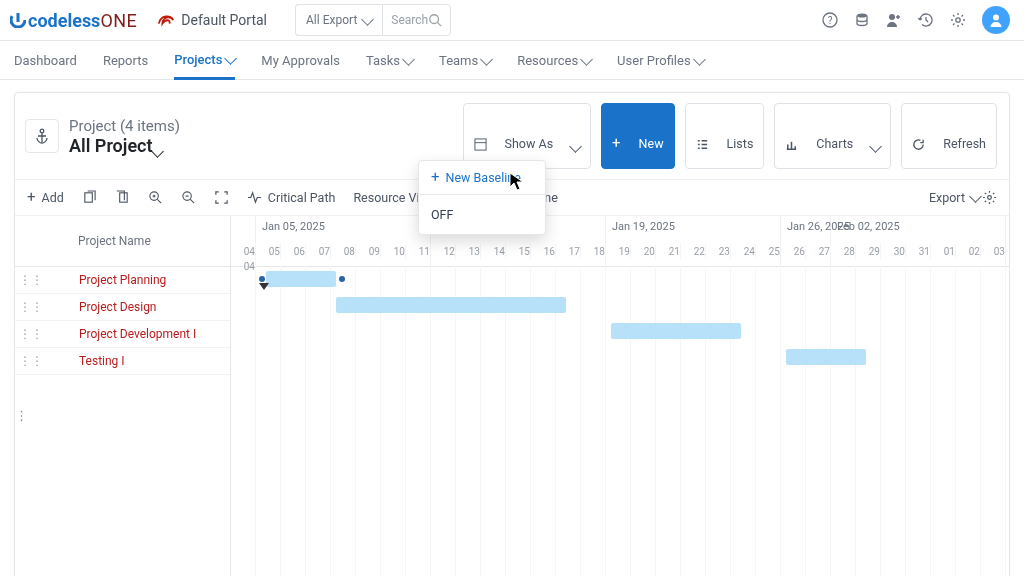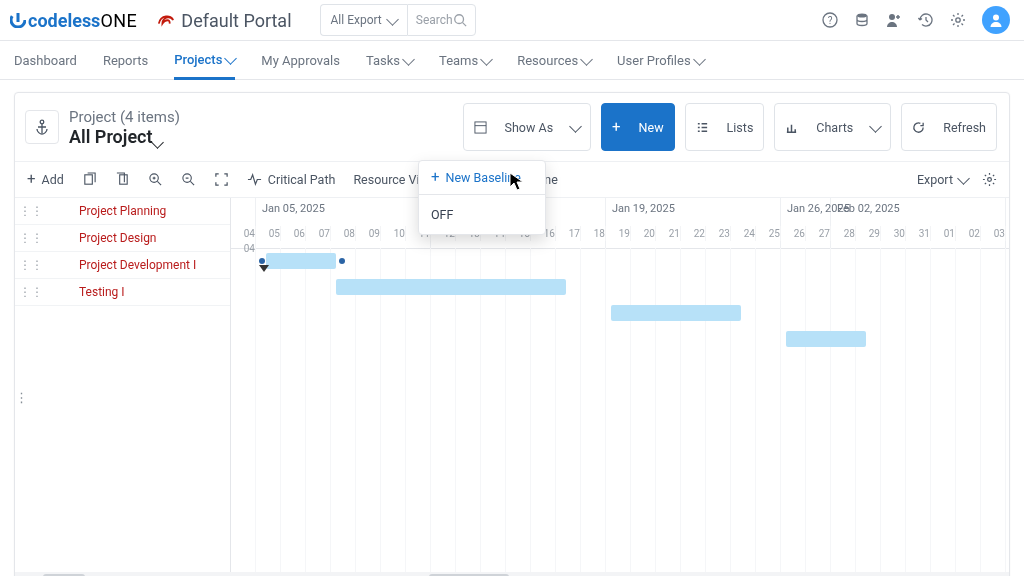--- a/index.html
+++ b/index.html
@@ -1,53 +1,53 @@
 <!DOCTYPE html>
 <html><head>
 <meta charset="utf-8">
 <style>
 html,body{margin:0;padding:0;font-family:-apple-system,"Segoe UI",Roboto,Arial,sans-serif;font-size:13px;color:#212529;background:#fff}
 svg{display:block}
 
 .topbar{height:40px;display:flex;align-items:center;padding:0 14px 0 10px;border-bottom:1px solid #e4e6ea;gap:10px}
 .logo{display:flex;align-items:center;gap:2px;font-size:18px;font-weight:400;color:#1b73c9}
 .logo b{font-weight:700}
-.logo .one{color:#000000;letter-spacing:.5px}
-.portal{display:flex;align-items:center;gap:6px;font-size:18px;color:#4b5563;margin-left:10px}
+.logo .one{color:#7f1d1d;letter-spacing:.5px}
+.portal{display:flex;align-items:center;gap:6px;font-size:14px;color:#4b5563;margin-left:10px}
 .portal-swirl{width:18px;height:18px;color:#c21a0c}
 .obj-filter{margin-left:18px;display:flex;align-items:center}
 .obj-btn{height:30px;padding:0 10px;border:1px solid #dfe3e8;border-right:none;border-radius:4px 0 0 4px;background:#fff;color:#6b7480;font-size:12px;display:flex;align-items:center;gap:6px}
 .search{flex:1;max-width:250px;height:30px;border:1px solid #dfe3e8;border-radius:0 4px 4px 0;display:flex;align-items:center;padding:0 8px;color:#9aa0a8;font-size:12px}
 .search span{flex:1}
 .top-icons{margin-left:auto;display:flex;align-items:center;gap:16px;color:#6b7480}
 .top-icons .ico{width:16px;height:16px;cursor:pointer}
 .avatar{width:28px;height:28px;border-radius:50%;background:#40a2ff;display:flex;align-items:center;justify-content:center;color:#fff}
 
 .navtabs{height:38px;display:flex;align-items:stretch;padding:0 14px;border-bottom:1px solid #e4e6ea;gap:26px;color:#6b7480;font-size:13px}
 .navtab{display:flex;align-items:center;gap:4px;cursor:pointer}
 .navtab.active{color:#1b73c9;border-bottom:3px solid #1b73c9;margin-bottom:-1px;font-weight:500}
 
 .page{padding:12px 14px 8px 14px}
 .card{border:1px solid #e4e6ea;border-radius:4px;background:#fff;box-shadow:0 0 0 1px rgba(0,0,0,.01);overflow:hidden}
 .card-head{display:flex;align-items:center;padding:10px 12px 10px 10px}
 .anchor{width:32px;height:32px;border:1px solid #e4e6ea;border-radius:4px;display:flex;align-items:center;justify-content:center;color:#4b5563;margin-right:10px}
 .titles .sub{font-size:15px;color:#6b7480}
 .titles .main{font-size:18px;font-weight:600;display:flex;align-items:flex-end;gap:0}
 .spacer{flex:1}
-.btn{height:30px;border:1px solid #dfe3e8;border-radius:4px;background:#fff;color:#4b5563;font-size:12.5px;display:inline-flex;align-items:center;gap:18px;padding:8px 10px;cursor:pointer}
+.btn{height:30px;border:1px solid #dfe3e8;border-radius:4px;background:#fff;color:#4b5563;font-size:12.5px;display:inline-flex;align-items:flex-end;gap:18px;padding:17px 10px;cursor:pointer}
 .btn.primary{background:#1b73c9;border-color:#1b73c9;color:#fff}
 .hdr-btns{display:flex;gap:10px}
 .caret{width:8px;height:8px;border-right:1.5px solid currentColor;border-bottom:1.5px solid currentColor;transform:rotate(45deg);margin-top:-2px}
 
 .toolbar{display:flex;align-items:center;gap:18px;padding:10px 12px;border-top:1px solid #eef0f3;border-bottom:1px solid #eef0f3;color:#4b5563}
 .tb{display:flex;align-items:center;gap:6px;font-size:12.5px;cursor:pointer}
 .tb .ico{width:15px;height:15px}
 .toggle{width:30px;height:15px;border-radius:8px;background:#cbd0d6;position:relative}
 .toggle::after{content:"";position:absolute;left:0;top:-1px;width:17px;height:17px;border-radius:50%;background:#fff;box-shadow:0 0 2px rgba(0,0,0,.4)}
-.tb-right{margin-left:auto;display:flex;align-items:flex-start;gap:14px}
+.tb-right{margin-left:auto;display:flex;align-items:flex-start;gap:2px}
 
 .gantt{display:flex;position:relative;height:388px}
 .left{width:215px;border-right:1px solid #e4e6ea;flex:none;display:flex;flex-direction:column}
 .lh{height:50px;display:flex;align-items:center;border-bottom:1px solid #e4e6ea;font-size:12px;color:#6b7480}
 .lh .drag-col{width:45px}
 .lh .name-col{padding-left:18px}
 .lrow{height:26px;display:flex;align-items:center;border-bottom:1px solid #f1f3f5;font-size:12px}
 .lrow .h{width:32px;display:flex;align-items:center;justify-content:center;color:#9aa0a8}
 .lrow .t{padding-left:32px;color:#b91c1c}
 .right{flex:1;overflow:hidden;position:relative}
@@ -266,20 +266,24 @@
           </div>
       <svg class="ico" width="15" height="15" viewBox="0 0 16 16">
             <circle cx="8" cy="8" r="2" fill="none" stroke="currentColor" stroke-width="1.3"></circle>
             <path d="M8 1v2M8 13v2M1 8h2M13 8h2M3 3l1.4 1.4M11.6 11.6L13 13M13 3l-1.4 1.4M4.4 11.6L3 13" stroke="currentColor" stroke-width="1.3"></path>
           </svg>
     </div>
   </div>
 
   <div class="gantt">
     <div class="left">
+      <div class="lh">
+            <div class="drag-col"></div>
+            <div class="name-col">Project Name</div>
+          </div>
       <div class="lrow">
             <div class="h">⋮⋮</div>
             <div class="t">Project Planning</div>
           </div>
       <div class="lrow">
             <div class="h">⋮⋮</div>
             <div class="t">Project Design</div>
           </div>
       <div class="lrow">
             <div class="h">⋮⋮</div>

